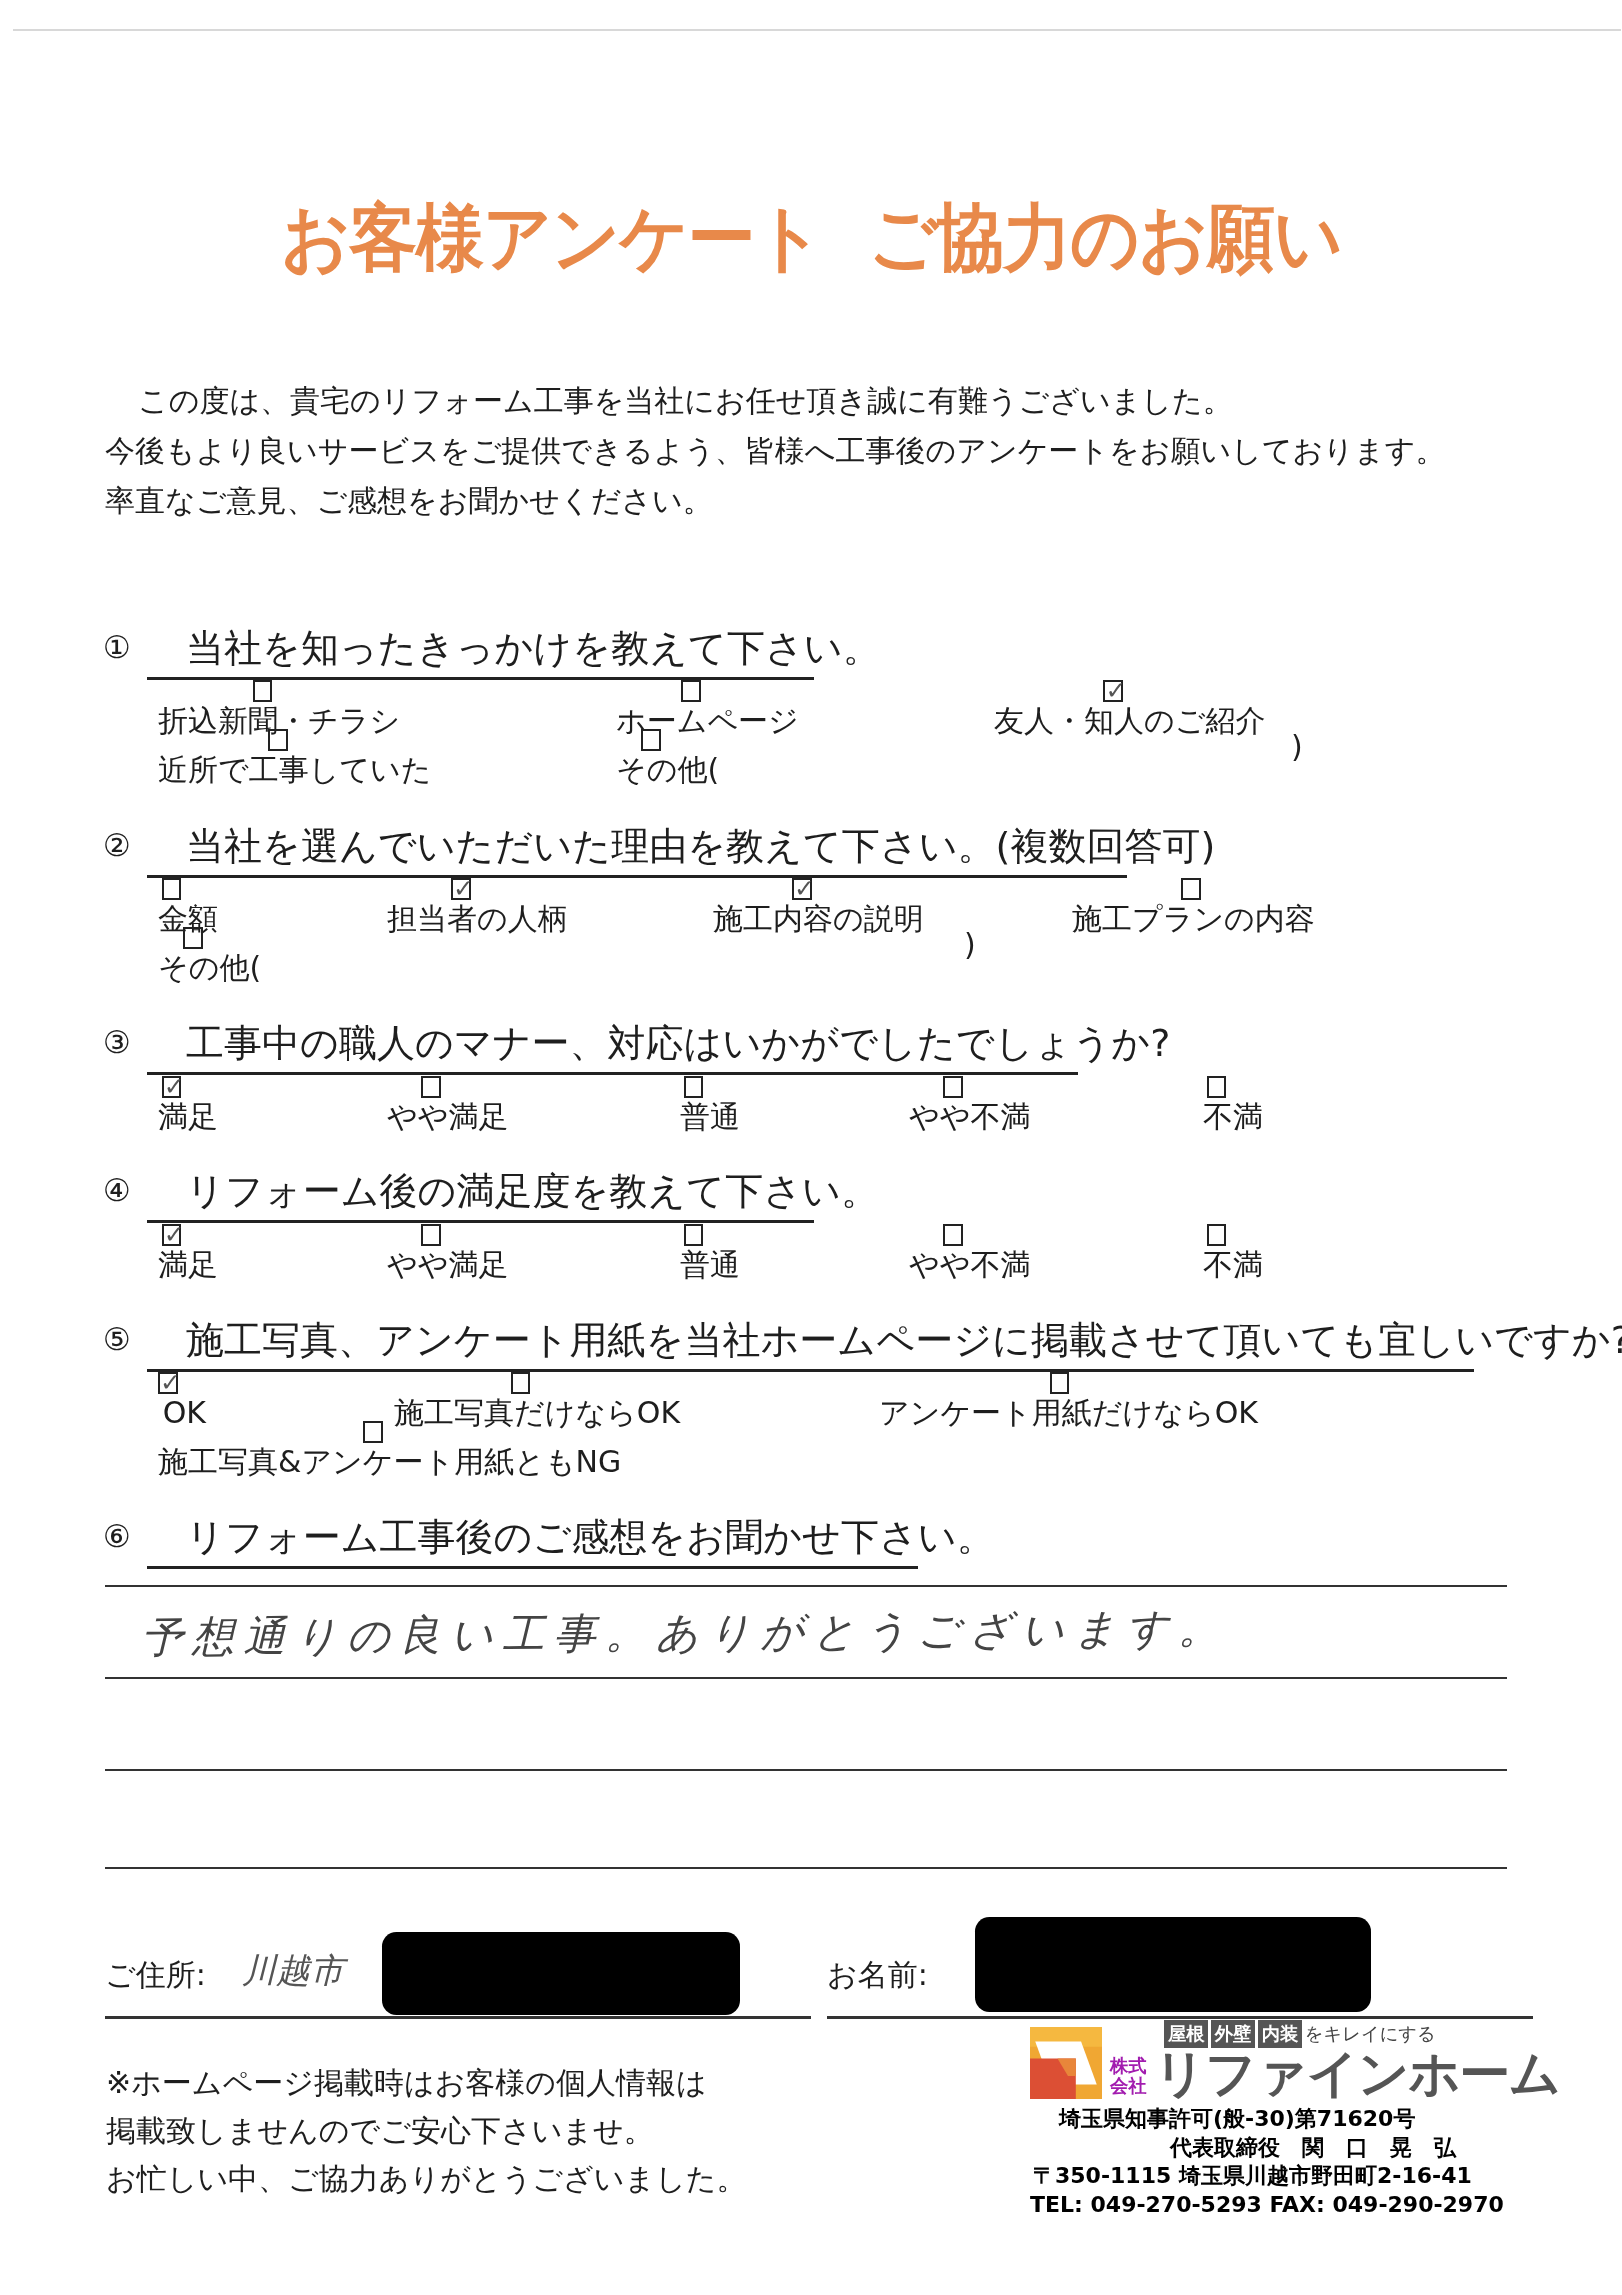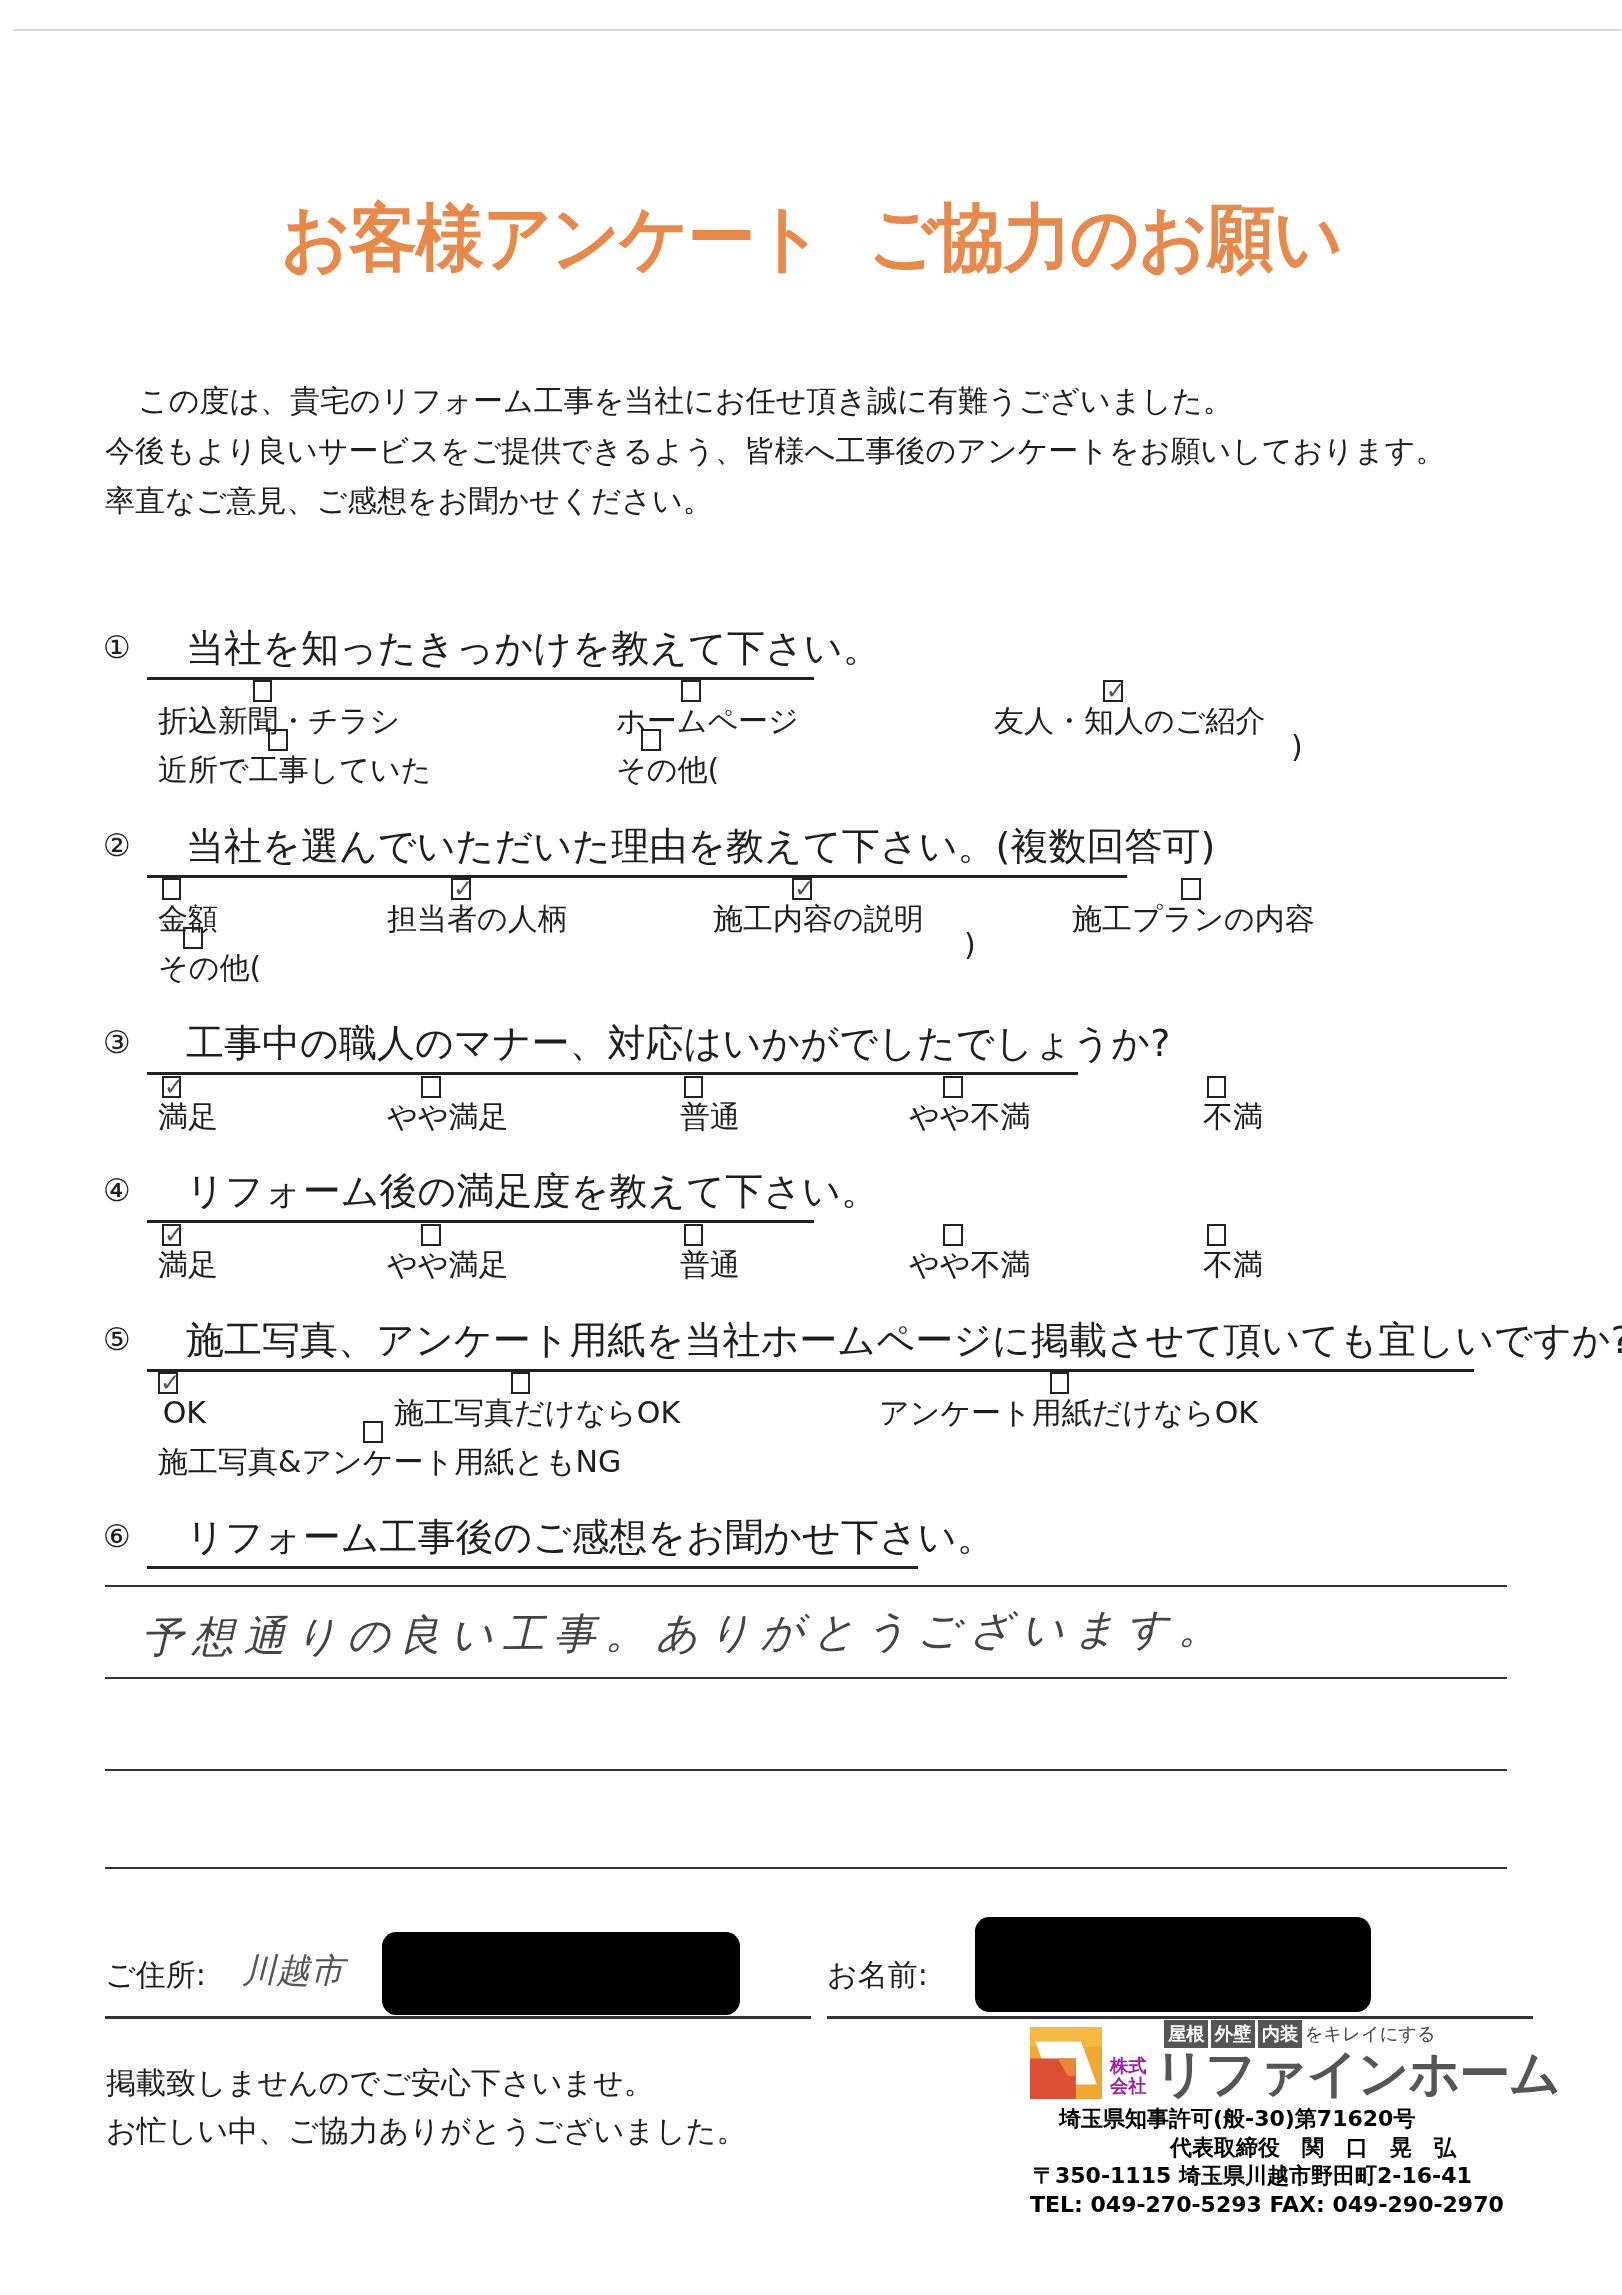--- a/index.html
+++ b/index.html
@@ -183,20 +183,21 @@
 <div class="abs label" style="left:105px;top:1955px;">ご住所:</div>
 <div class="abs hand-small" style="left:242px;top:1948px;">川越市</div>
 <div class="abs redact" style="left:382px;top:1932px;width:358px;height:83px;"></div>
 <div class="abs rule" style="left:105px;top:2016px;width:706px;height:2.6px;"></div>
 
 <div class="abs label" style="left:827px;top:1955px;">お名前:</div>
 <div class="abs redact" style="left:975px;top:1917px;width:396px;height:95px;"></div>
 <div class="abs rule" style="left:827px;top:2016px;width:706px;height:2.6px;"></div>
 
 <div class="abs note" style="left:106px;top:2059px;">
+  <div>※ホームページ掲載時はお客様の個人情報は</div>
   <div>掲載致しませんのでご安心下さいませ。</div>
   <div>お忙しい中、ご協力ありがとうございました。</div>
 </div>
 
 <div class="abs logo-mark" style="left:1030px;top:2027px;">
   <svg width="72" height="72" viewBox="0 0 110 110">
     <rect x="0" y="0" width="110" height="110" fill="#f0a733"></rect>
     <polygon points="0,0 110,0 110,30 0,30" fill="#f5b840"></polygon>
     <polygon points="8,22 78,22 102,88 32,88" fill="#ffffff"></polygon>
     <polygon points="0,48 70,48 70,110 0,110" fill="#dc4f34"></polygon>

